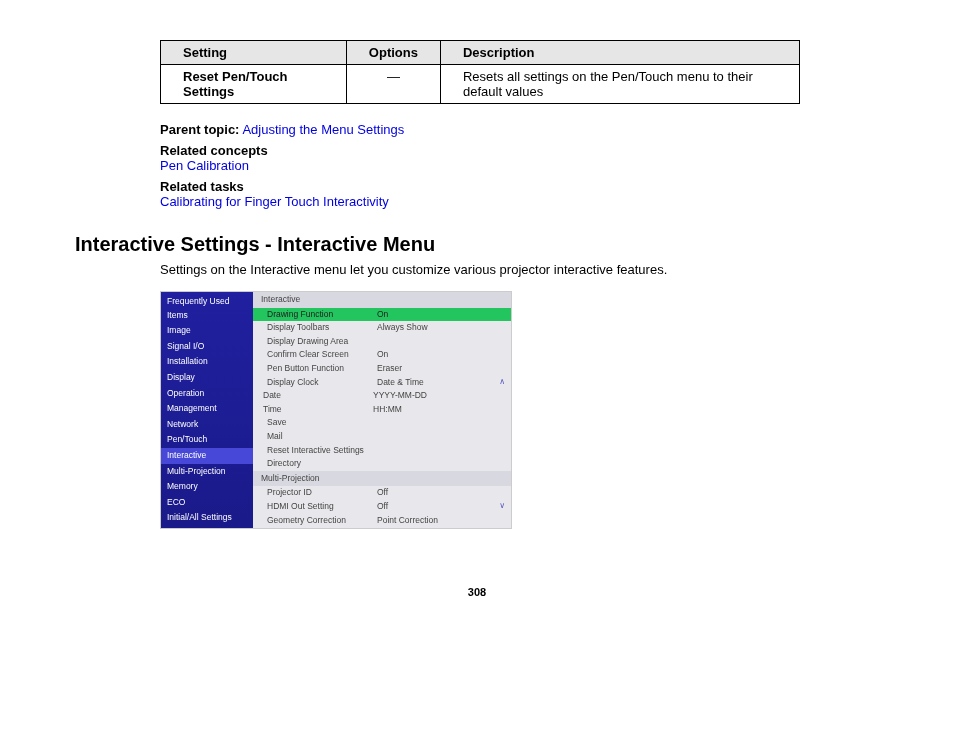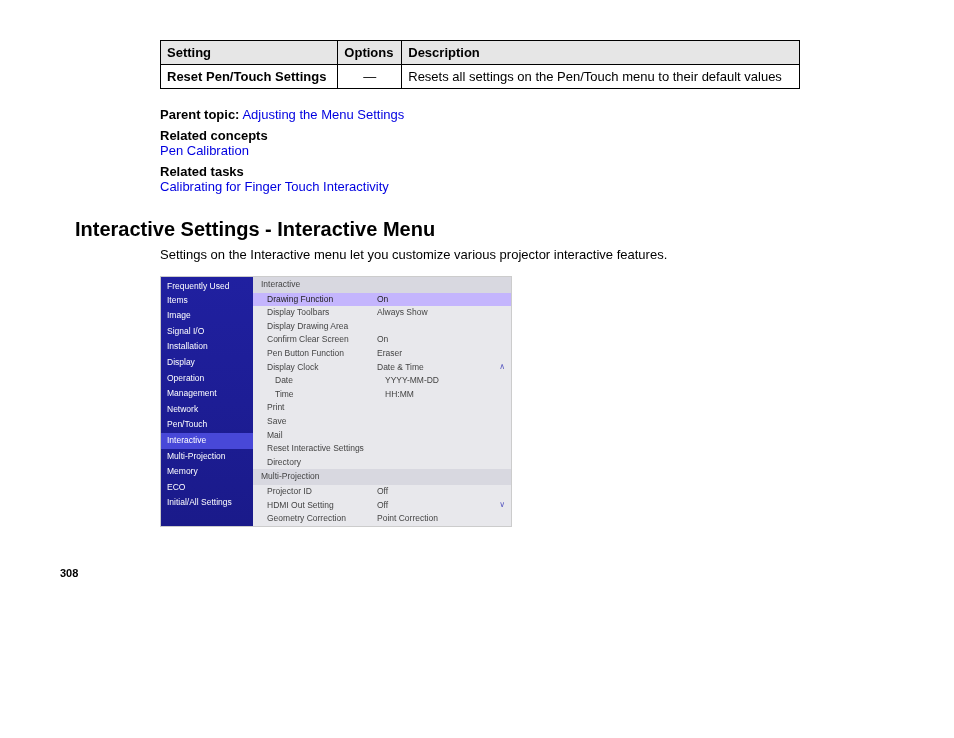--- a/index.html
+++ b/index.html
@@ -14,21 +14,21 @@
     margin-left: 100px;
     width: 640px;
   }
   table.settings {
     border-collapse: collapse;
     width: 100%;
     margin-bottom: 18px;
   }
   table.settings th, table.settings td {
     border: 1px solid #000;
-    padding: 4px 6px;
+    padding: 4px 22px;
     text-align: left;
     vertical-align: top;
     font-size: 13px;
   }
   table.settings th {
     background: #e6e6e6;
     font-weight: bold;
   }
   table.settings td.bold {
     font-weight: bold;
@@ -85,43 +85,43 @@
     font-size: 8.5px;
   }
   .menu-main .row {
     display: flex;
     padding: 0px 8px 0px 14px;
     font-size: 8.5px;
     color: #444;
     position: relative;
   }
   .menu-main .row.highlight {
-    background: #c4b5fd;
+    background: #22c55e;
     color: #222;
   }
   .menu-main .row.sub {
-    padding-left: 22px;
+    padding-left: 10px;
   }
   .menu-main .row .col1 {
     flex: 0 0 110px;
   }
   .menu-main .row .col2 {
     flex: 1;
   }
   .menu-main .row .chev {
     position: absolute;
     right: 6px;
     color: #5858c0;
     font-size: 8px;
   }
   .page-num {
-    text-align: left;
+    text-align: center;
     font-weight: bold;
     font-size: 11px;
-    margin-top: 40px;
+    margin-top: 57px;
   }
 </style>
 </head>
 <body>
 
 <div class="content">
 
 <table class="settings">
   <thead>
     <tr>
@@ -204,24 +204,20 @@
         </div>
         <div class="row sub">
           <div class="col1">Date</div>
           <div class="col2">YYYY-MM-DD</div>
         </div>
         <div class="row sub">
           <div class="col1">Time</div>
           <div class="col2">HH:MM</div>
         </div>
         <div class="row">
-          <div class="col1">Print</div>
-          <div class="col2"></div>
-        </div>
-        <div class="row">
           <div class="col1">Save</div>
           <div class="col2"></div>
         </div>
         <div class="row">
           <div class="col1">Mail</div>
           <div class="col2"></div>
         </div>
         <div class="row">
           <div class="col1">Reset Interactive Settings</div>
           <div class="col2"></div>

